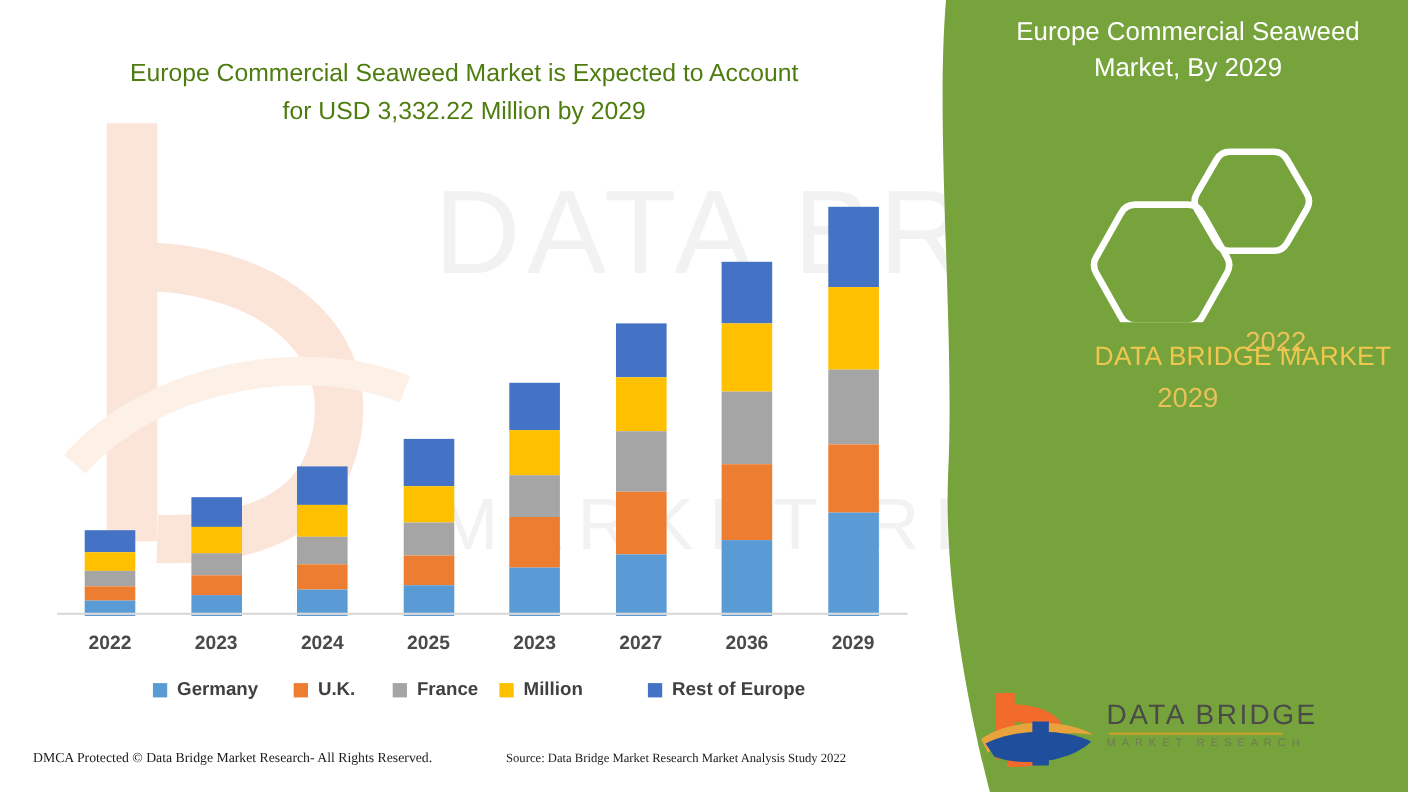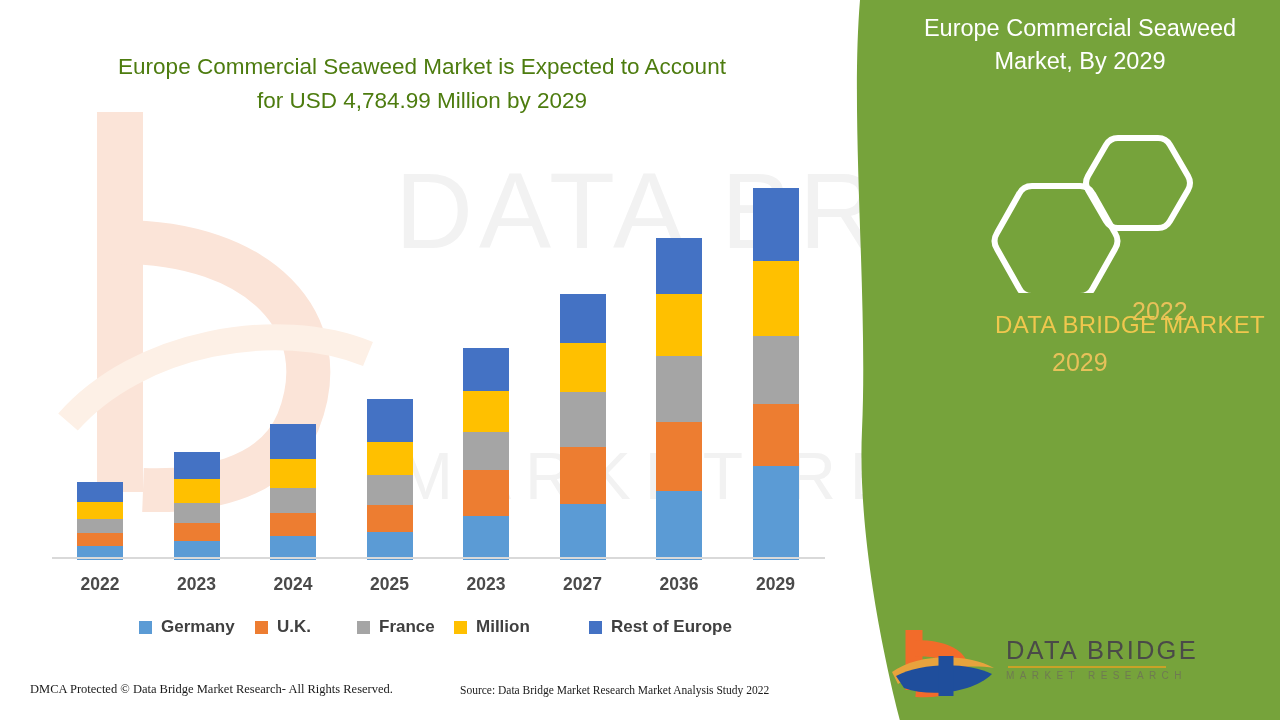--- a/index.html
+++ b/index.html
@@ -60,21 +60,21 @@
       <path d="M72 20 L72 400" stroke="#fbe4d8" stroke-width="46" fill="none" stroke-linecap="butt"></path>
       <path d="M72 150 C 210 150, 290 230, 250 330 C 225 390, 150 400, 95 398" stroke="#fbe4d8" stroke-width="44" fill="none" stroke-linecap="butt"></path>
       <path d="M20 330 C 90 250, 230 225, 320 262" stroke="#fdf0e6" stroke-width="26" fill="none"></path>
     </svg>
     <div class="wm-text wm-data">DATA BRIDGE</div>
     <div class="wm-text wm-market">MARKET RESEARCH</div>
   </div>
 
   <div class="chart-title">
     <div>Europe Commercial Seaweed Market is Expected to Account</div>
-    <div>for USD 4,784.99 Million by 2029</div>
+    <div>for USD 3,332.22 Million by 2029</div>
   </div>
 
   <div class="plot" id="plot">
       <div class="bar" style="left: 25px;">
         <div class="seg" style="height: 20px; background: rgb(68, 114, 196);"></div>
         <div class="seg" style="height: 17px; background: rgb(255, 192, 0);"></div>
         <div class="seg" style="height: 14px; background: rgb(165, 165, 165);"></div>
         <div class="seg" style="height: 13px; background: rgb(237, 125, 49);"></div>
         <div class="seg" style="height: 14px; background: rgb(91, 155, 213);"></div>
       </div>
@@ -138,21 +138,21 @@
       <div class="xlabel" style="left: 495.5px;">2027</div>
       <div class="xlabel" style="left: 592px;">2036</div>
       <div class="xlabel" style="left: 688.5px;">2029</div>
     </div>
 
   <div class="legend" id="legend">
       <div class="legend-item" style="left: 55px; margin-left: 32px;">
         <span class="legend-swatch" style="background: rgb(91, 155, 213);"></span>
         <span class="legend-label">Germany</span>
       </div>
-      <div class="legend-item" style="left: 203px;">
+      <div class="legend-item" style="left: 215px;">
         <span class="legend-swatch" style="background: rgb(237, 125, 49);"></span>
         <span class="legend-label">U.K.</span>
       </div>
       <div class="legend-item" style="left: 305px;">
         <span class="legend-swatch" style="background: rgb(165, 165, 165);"></span>
         <span class="legend-label">France</span>
       </div>
       <div class="legend-item" style="left: 402px;">
         <span class="legend-swatch" style="background: rgb(255, 192, 0);"></span>
         <span class="legend-label">Million</span>

